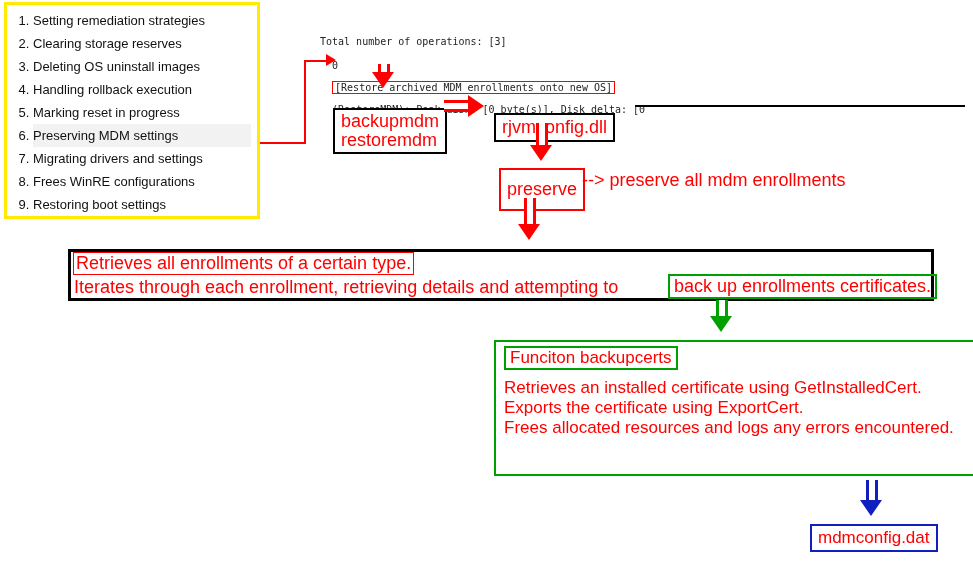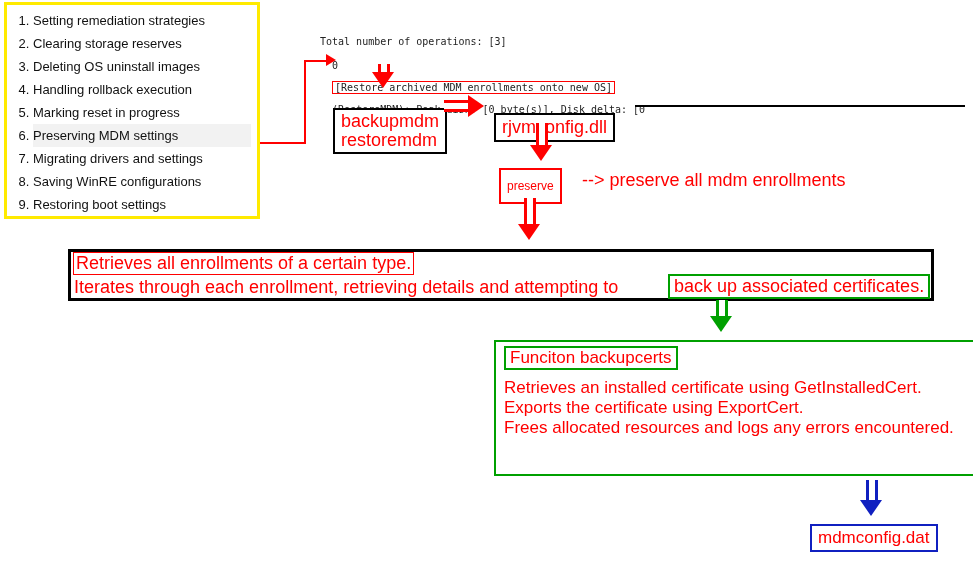--- a/index.html
+++ b/index.html
@@ -61,21 +61,21 @@
     font-size: 18px;
     color: #ff0000;
     padding: 2px 6px;
     margin-top: 20px;
   }
 
   .redbox {
     position: absolute;
     border: 2px solid #ff0000;
     color: #ff0000;
-    font-size: 12px;
+    font-size: 18px;
     padding: 9px 6px;
   }
 
   .greenbox {
     position: absolute;
     border: 2.5px solid #00a000;
     color: #ff0000;
     font-size: 17px;
     padding: 4px 8px;
   }
@@ -135,21 +135,21 @@
 
 <div class="side-list">
   <ol>
     <li>Setting remediation strategies</li>
     <li>Clearing storage reserves</li>
     <li>Deleting OS uninstall images</li>
     <li>Handling rollback execution</li>
     <li>Marking reset in progress</li>
     <li class="selected">Preserving MDM settings</li>
     <li>Migrating drivers and settings</li>
-    <li>Saving WinRE configurations</li>
+    <li>Frees WinRE configurations</li>
     <li>Restoring boot settings</li>
   </ol>
 </div>
 
 <div class="log-line" style="left:320px; top:36px;">Total number of operations: [3]</div>
 <div class="log-line" style="left:320px; top:49px;">
   <span>0</span>
   <span> </span>
   <span class="log-highlight">[Restore archived MDM enrollments onto new OS]</span>
   <span> </span>
@@ -174,21 +174,21 @@
 
 <div class="black-wide" style="left:68px; top:249px; width:866px; height:52px; line-height:21px;">
   <div style="position:relative;">
     <span class="redbox" style="position:absolute; left:-4px; top:-2px; border-width:1.5px; padding:0 2px; font-size:18px;">Retrieves all enrollments of a certain type.</span>
   </div>
   <div style="position:absolute; left:74px; top:273px;"></div>
 </div>
 
 <div class="redtext" style="left:74px; top:277px; font-size:18px;">Iterates through each enrollment, retrieving details and attempting to</div>
 <div class="greenbox" style="left:668px; top:274px; padding:0 4px; font-size:18px;">
-  <span>back up associated certificates.</span>
+  <span>back up enrollments certificates.</span>
 </div>
 
 <div class="greenbox" style="left:494px; top:340px; width:493px; height:136px;">
   <div style="display:inline-block; border:2px solid #00a000; padding:0 4px; margin-bottom:8px;">
     <span>Funciton backupcerts</span>
   </div>
   <div>Retrieves an installed certificate using GetInstalledCert.</div>
   <div>Exports the certificate using ExportCert.</div>
   <div>Frees allocated resources and logs any errors encountered.</div>
 </div>

